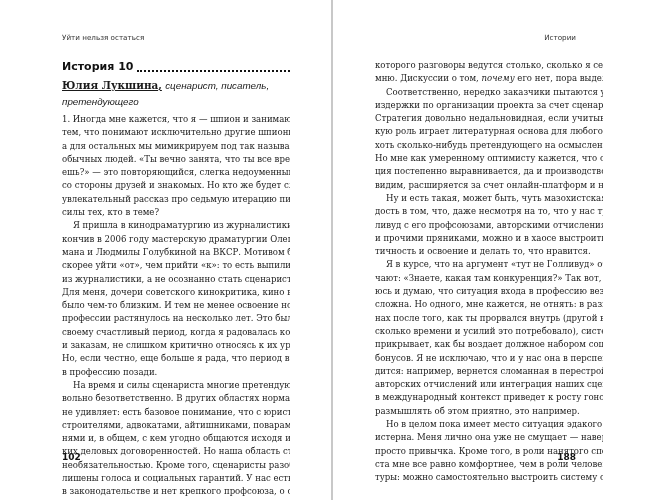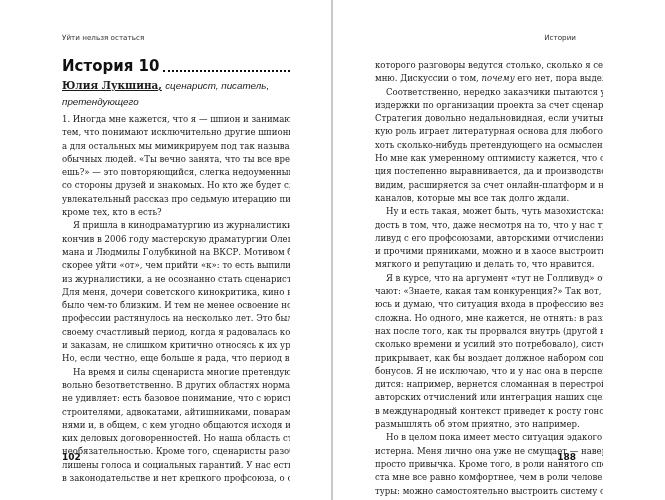--- a/index.html
+++ b/index.html
@@ -23,21 +23,21 @@
   }
   .left .running-head { left: 62px; }
   .right .running-head { right: 62px; text-align: right; }
 
   .story-title {
     position: absolute; left: 62px; top: 59px; width: 228px;
     display: flex; align-items: flex-end;
   }
   .story-title-text {
     font-family: "DejaVu Sans", sans-serif; font-weight: bold;
-    font-size: 15px; color: #111; white-space: nowrap; line-height: 15px;
+    font-size: 11px; color: #111; white-space: nowrap; line-height: 15px;
   }
   .story-title-rule {
     flex: 1; margin-left: 4px; margin-bottom: 2px;
     border-bottom: 2px dotted #111; height: 0;
   }
   .author {
     position: absolute; left: 62px; top: 78px; width: 228px;
     font-size: 10.4px; line-height: 14.5px; color: #1a1a1a;
   }
   .author-name { font-weight: bold; text-decoration: underline; }
@@ -83,32 +83,33 @@
     </div>
 
     <div class="body-text" id="left-body">
         <span class="line">1. Иногда мне кажется, что я — шпион и занимаюсь</span>
         <span class="line">тем, что понимают исключительно другие шпионы,</span>
         <span class="line">а для остальных мы мимикрируем под так называемых</span>
         <span class="line">обычных людей. «Ты вечно занята, что ты все время дела-</span>
         <span class="line">ешь?» — это повторяющийся, слегка недоуменный вопрос</span>
         <span class="line">со стороны друзей и знакомых. Но кто же будет слушать</span>
         <span class="line">увлекательный рассказ про седьмую итерацию пилота,</span>
-        <span class="line last">кроме тех, кто в есть?</span>
+        <span class="line last">силы тех, кто в теме?</span>
         <span class="line indent">Я пришла в кинодраматургию из журналистики, за-</span>
         <span class="line">кончив в 2006 году мастерскую драматургии Олега Дор-</span>
         <span class="line">мана и Людмилы Голубкиной на ВКСР. Мотивом было</span>
         <span class="line">скорее уйти «от», чем прийти «к»: то есть выпилиться</span>
         <span class="line">из журналистики, а не осознанно стать сценаристом.</span>
         <span class="line">Для меня, дочери советского кинокритика, кино всегда</span>
         <span class="line">было чем-то близким. И тем не менее освоение новой</span>
         <span class="line">профессии растянулось на несколько лет. Это был по-</span>
         <span class="line">своему счастливый период, когда я радовалась контактам</span>
         <span class="line">и заказам, не слишком критично относясь к их уровню.</span>
         <span class="line">Но, если честно, еще больше я рада, что период входа</span>
+        <span class="line last">в профессию позади.</span>
         <span class="line indent">На время и силы сценариста многие претендуют до-</span>
         <span class="line">вольно безответственно. В других областях нормативность</span>
         <span class="line">не удивляет: есть базовое понимание, что с юристами,</span>
         <span class="line">строителями, адвокатами, айтишниками, поварами, ня-</span>
         <span class="line">нями и, в общем, с кем угодно общаются исходя из чет-</span>
         <span class="line">ких деловых договоренностей. Но наша область страдает</span>
         <span class="line">необязательностью. Кроме того, сценаристы разобщены,</span>
         <span class="line">лишены голоса и социальных гарантий. У нас есть дыры</span>
         <span class="line">в законодательстве и нет крепкого профсоюза, о создании</span>
       </div>
@@ -125,26 +126,25 @@
         <span class="line">которого разговоры ведутся столько, сколько я себя по-</span>
         <span class="line">мню. Дискуссии о том, <em>почему</em> его нет, пора выделять</span>
         <span class="line indent">Соответственно, нередко заказчики пытаются урезать</span>
         <span class="line">издержки по организации проекта за счет сценариста.</span>
         <span class="line">Стратегия довольно недальновидная, если учитывать, ка-</span>
         <span class="line">кую роль играет литературная основа для любого проекта,</span>
         <span class="line">хоть сколько-нибудь претендующего на осмысленность.</span>
         <span class="line">Но мне как умеренному оптимисту кажется, что ситуа-</span>
         <span class="line">ция постепенно выравнивается, да и производство, как мы</span>
         <span class="line">видим, расширяется за счет онлайн-платформ и нишевых</span>
-        <span class="line last">каналов, которые мы все так долго ждали.</span>
         <span class="line indent">Ну и есть такая, может быть, чуть мазохистская гор-</span>
         <span class="line">дость в том, что, даже несмотря на то, что у нас тут не Гол-</span>
         <span class="line">ливуд с его профсоюзами, авторскими отчислениями</span>
         <span class="line">и прочими пряниками, можно и в хаосе выстроить иден-</span>
-        <span class="line last">мягкого и репутацию и делать то, что нравится.</span>
+        <span class="line last">тичность и освоение и делать то, что нравится.</span>
         <span class="line indent">Я в курсе, что на аргумент «тут не Голливуд» обычно отве-</span>
         <span class="line">чают: «Знаете, какая там конкуренция?» Так вот, я догадыва-</span>
         <span class="line">юсь и думаю, что ситуация входа в профессию везде очень</span>
         <span class="line">сложна. Но одного, мне кажется, не отнять: в развитых стра-</span>
         <span class="line">нах после того, как ты прорвался внутрь (другой вопрос,</span>
         <span class="line">сколько времени и усилий это потребовало), система тебя</span>
         <span class="line">прикрывает, как бы воздает должное набором социальных</span>
         <span class="line">бонусов. Я не исключаю, что и у нас она в перспективе нала-</span>
         <span class="line">дится: например, вернется сломанная в перестройку система</span>
         <span class="line">авторских отчислений или интеграция наших сценаристов</span>

